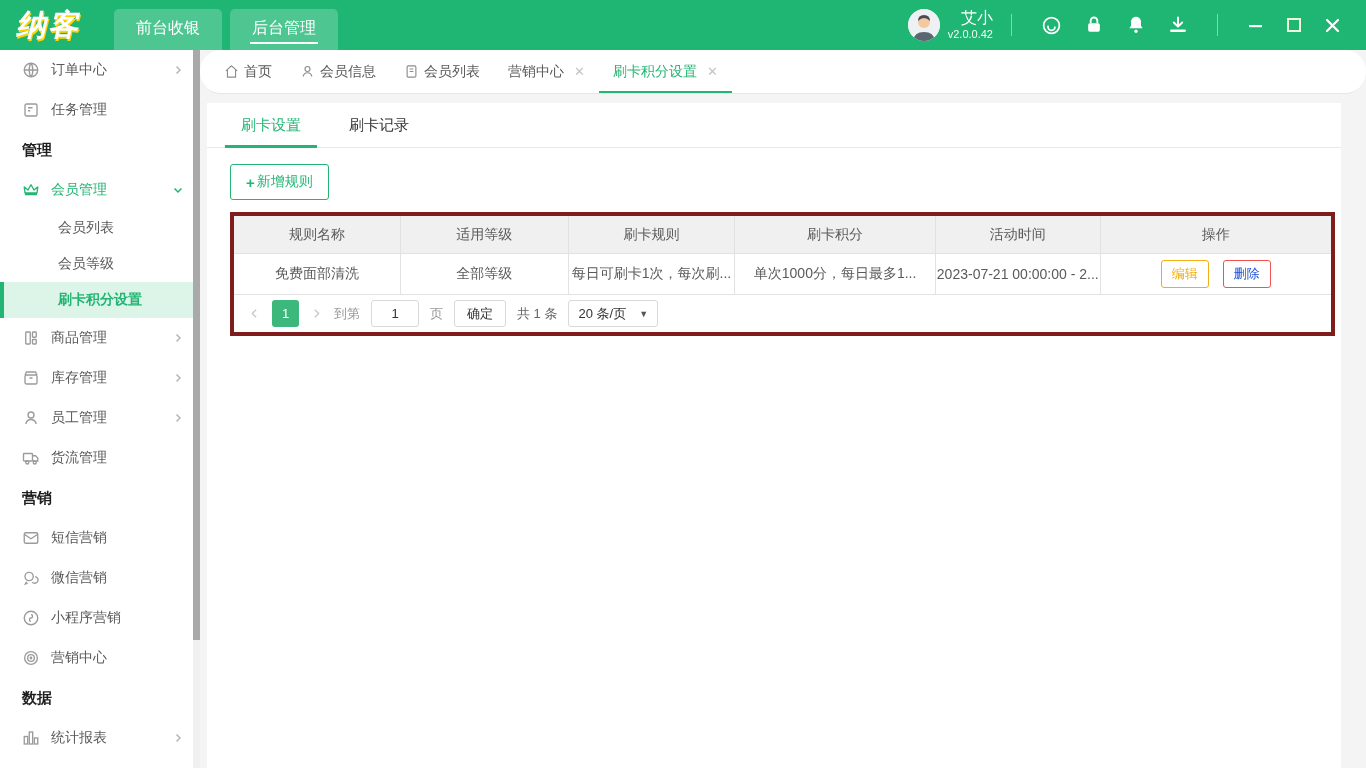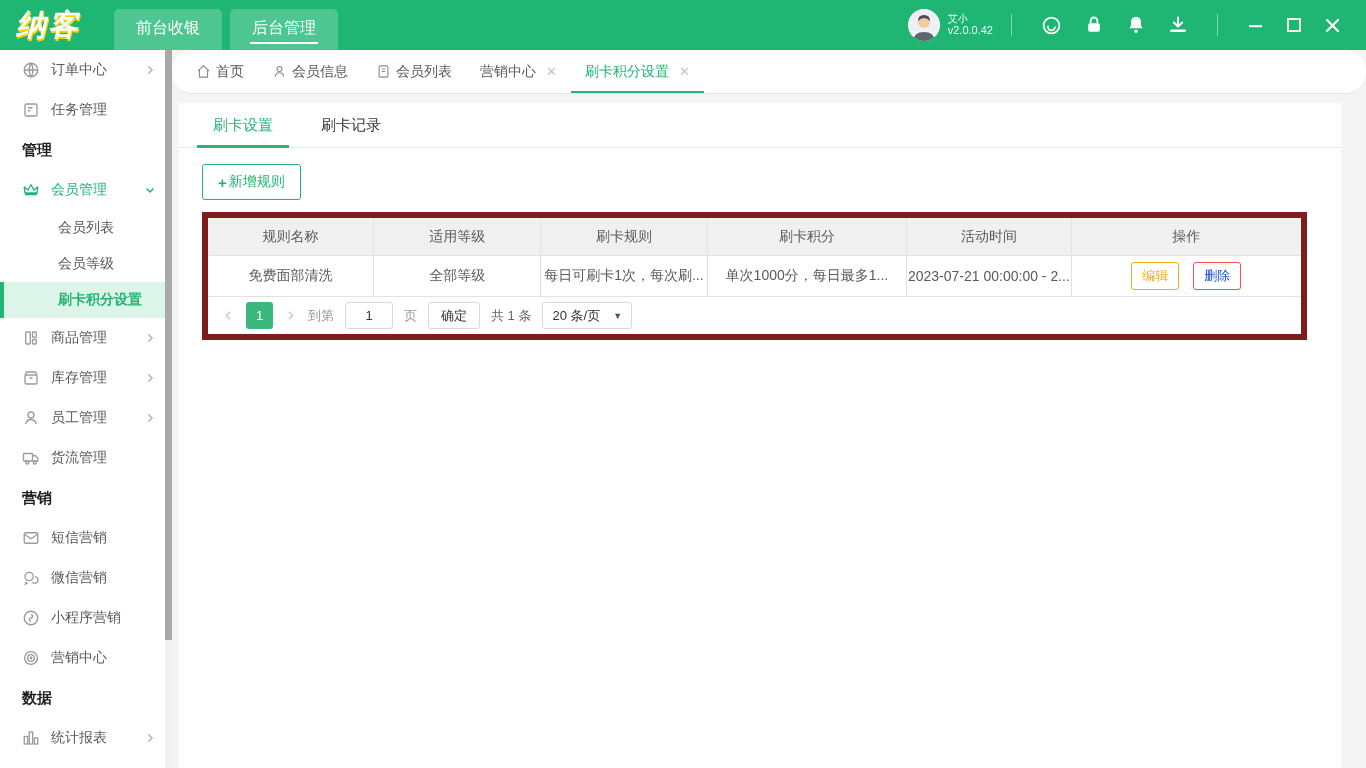--- a/index.html
+++ b/index.html
@@ -12,32 +12,32 @@
   .logo { color:#fff; font-size:30px; font-weight:bold; font-style:italic; margin-left:16px; letter-spacing:2px; text-shadow:1px 2px 0 #ffd200; }
   .slogan-wrap { margin-left:14px; color:#fff; position:relative; }
   .slogan { font-size:16px; font-style:italic; letter-spacing:3px; }
   .swoosh { display:block; margin-top:1px; }
   .mode-tabs { display:flex; gap:8px; margin-left:34px; align-self:flex-end; }
   .mode-tab { background:#4dc691; color:#fff; font-size:16px; padding:9px 22px 11px 22px; border-radius:5px 5px 0 0; position:relative; cursor:pointer; }
   .mode-tab.active .mt-underline { position:absolute; left:20px; right:20px; bottom:6px; height:2px; background:#fff; }
   .tb-right { margin-left:auto; display:flex; align-items:center; margin-right:14px; }
   .avatar { width:32px; height:32px; border-radius:50%; background:#f2f4f6; overflow:hidden; flex-shrink:0; }
   .user-block { margin-left:8px; color:#fff; line-height:1.15; }
-  .user-name { font-size:10px; }
+  .user-name { font-size:16px;text-align:right; }
   .user-version { font-size:11px; opacity:.95; }
   .tb-divider { width:1px; height:22px; background:rgba(255,255,255,.45); margin:0 18px; }
   .tb-icon { color:#fff; margin:0 11px; display:flex; align-items:center; cursor:pointer; }
   .win-btn { color:#fff; margin:0 12px; display:flex; align-items:center; cursor:pointer; }
   .win-max-rect { width:14px; height:14px; border:2px solid #eef7d8; }
 
   
   .app-body { flex:1; display:flex; min-height:0; }
 
   
-  .sidebar { width:172px; background:#fff; position:relative; overflow:hidden; flex-shrink:0; }
+  .sidebar { width:200px; background:#fff; position:relative; overflow:hidden; flex-shrink:0; }
   .side-item { height:40px; display:flex; align-items:center; padding-left:22px; color:#595959; font-size:14px; cursor:pointer; }
   .side-item .s-icon { width:18px; height:18px; color:#9b9b9b; margin-right:11px; flex-shrink:0; }
   .side-item .chev { margin-left:auto; margin-right:16px; color:#b6b6b6; display:flex; }
   .side-item.green, .side-item.green .s-icon, .side-item.green .chev { color:#23b573; }
   .side-section { height:40px; display:flex; align-items:center; padding-left:22px; font-size:15px; font-weight:bold; color:#1f1f1f; }
   .side-sub { height:36px; display:flex; align-items:center; padding-left:58px; color:#595959; font-size:14px; cursor:pointer; position:relative; }
   .side-sub.active { background:#ddf4e8; color:#23b573; font-weight:bold; }
   .side-sub.active::before { content:""; position:absolute; left:0; top:0; bottom:0; width:4px; background:#23b573; }
   .sb-scroll { position:absolute; top:0; right:0; width:7px; height:100%; background:#f0f0f0; }
   .sb-thumb { position:absolute; top:0; left:0; width:7px; height:590px; background:#a9a9a9; }
@@ -58,21 +58,21 @@
   
   .panel { flex:1; background:#fff; margin:9px 25px 0 7px; min-height:0; }
   .panel-tabs { height:45px; border-bottom:1px solid #e8e8e8; display:flex; align-items:stretch; padding-left:10px; }
   .ptab { display:flex; align-items:center; padding:0 16px; margin:0 8px; font-size:15px; color:#333; position:relative; cursor:pointer; }
   .ptab.active { color:#23b573; }
   .ptab.active::after { content:""; position:absolute; left:0; right:0; bottom:-1px; height:3px; background:#23b573; }
   .add-btn { margin:16px 0 12px 23px; background:#fff; border:1px solid #23b573; color:#23b573; font-size:14px; padding:8px 15px; border-radius:3px; cursor:pointer; font-family:inherit; display:inline-flex; align-items:center; gap:2px; }
   .add-btn .plus { font-weight:bold; font-size:15px; }
 
   
-  .tbl { margin-left:23px; width:1105px; border:6px solid #7f1d1d; font-size:14px; color:#5a5a5a; }
+  .tbl { margin-left:23px; width:1105px; border:4px solid #7f1d1d; font-size:14px; color:#5a5a5a; }
   .tbl-row { display:grid; grid-template-columns:168fr 169fr 168fr 202fr 166fr 232fr; }
   .tbl-row > div { display:flex; align-items:center; justify-content:center; border-right:1px solid #e2e2e2; padding:0 10px; white-space:nowrap; overflow:hidden; }
   .tbl-row > div:last-child { border-right:none; }
   .tbl-head { background:#f0f0f0; }
   .tbl-head > div { height:37px; }
   .tbl-body > div { height:41px; background:#fff; border-top:1px solid #e2e2e2; }
   .act-btn { border-radius:3px; padding:4px 10px; font-size:13px; background:#fff; cursor:pointer; font-family:inherit; }
   .act-edit { border:1px solid #f2ae14; color:#f2ae14; margin-right:14px; }
   .act-del { border:1px solid #f25252; color:#1d4ed8; }
 

